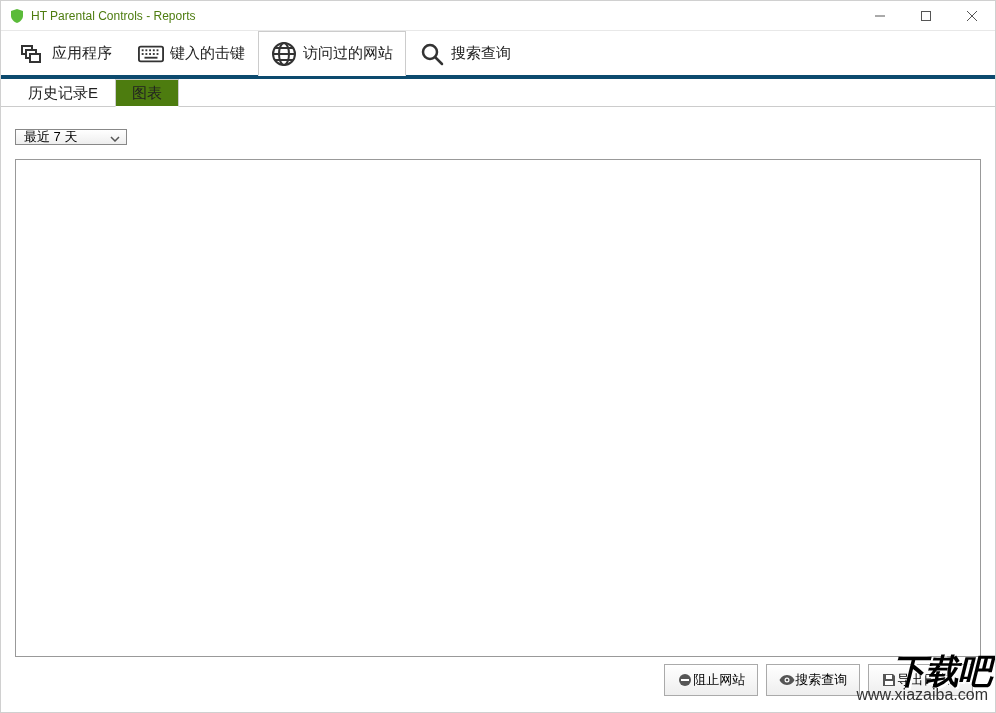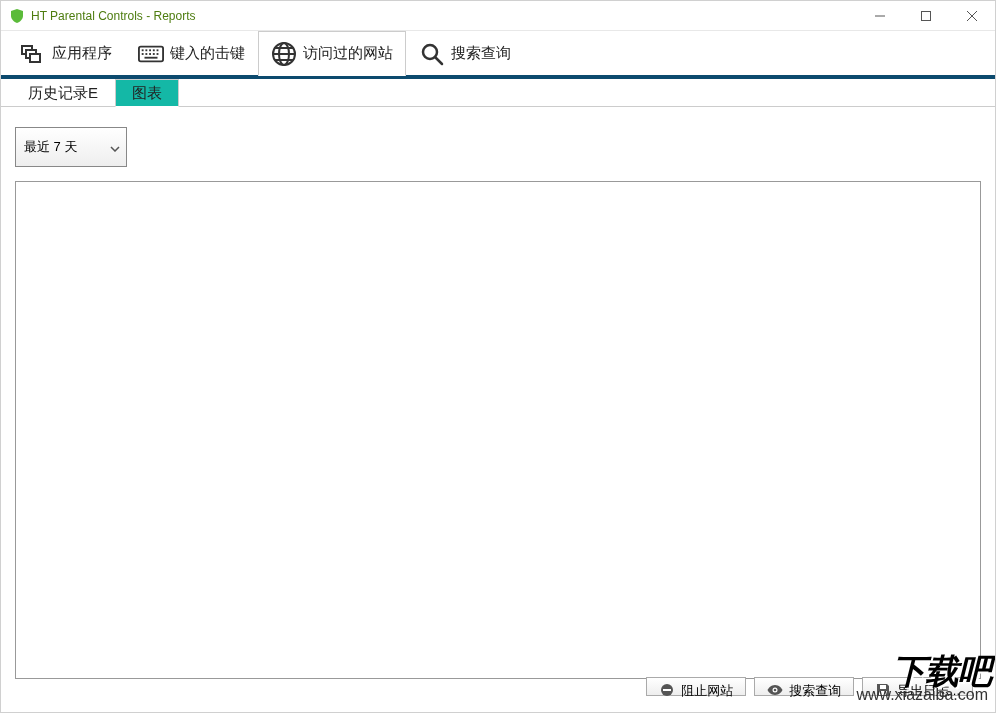--- a/index.html
+++ b/index.html
@@ -95,37 +95,37 @@
       padding: 4px 16px 2px 16px;
       font-size: 15px;
       color: #222;
       cursor: pointer;
       border: 1px solid transparent;
       border-bottom: none;
     }
     .sub-tab.active {
       border: 1px solid #ccc;
       border-bottom: 1px solid #fff;
-      background: #14b8a6;
+      background: #4d7c0f;
       margin-bottom: -1px;
     }
 
     .content-panel {
       padding: 20px 14px 10px 14px;
     }
     .range-select {
       display: inline-flex;
       align-items: center;
       justify-content: space-between;
       border: 1px solid #888;
       background: linear-gradient(#fff, #eee);
       padding: 2px 6px 2px 8px;
       font-size: 13px;
       min-width: 112px;
-      height: 40px;
+      height: 16px;
       cursor: pointer;
     }
     .range-select .chev {
       margin-left: 10px;
       color: #555;
     }
     .chart-area {
       margin-top: 14px;
       border: 1px solid #999;
       height: 498px;
@@ -134,28 +134,27 @@
 
     .bottom-bar {
       position: absolute;
       bottom: 16px;
       right: 22px;
       display: flex;
       gap: 8px;
     }
     .action-btn {
       display: flex;
-      align-items: flex-start;
-      gap: 6px;
+      align-items: center;
       border: 1px solid #aaa;
       background: linear-gradient(#fff, #eee);
       padding: 4px 12px;
       font-size: 13px;
       cursor: pointer;
-      height: 19px;
+      height: 32px;
     }
     .action-btn .ic {
       width: 16px;
       height: 16px;
       display: flex;
       align-items: center;
       justify-content: center;
     }
 
     .watermark {

